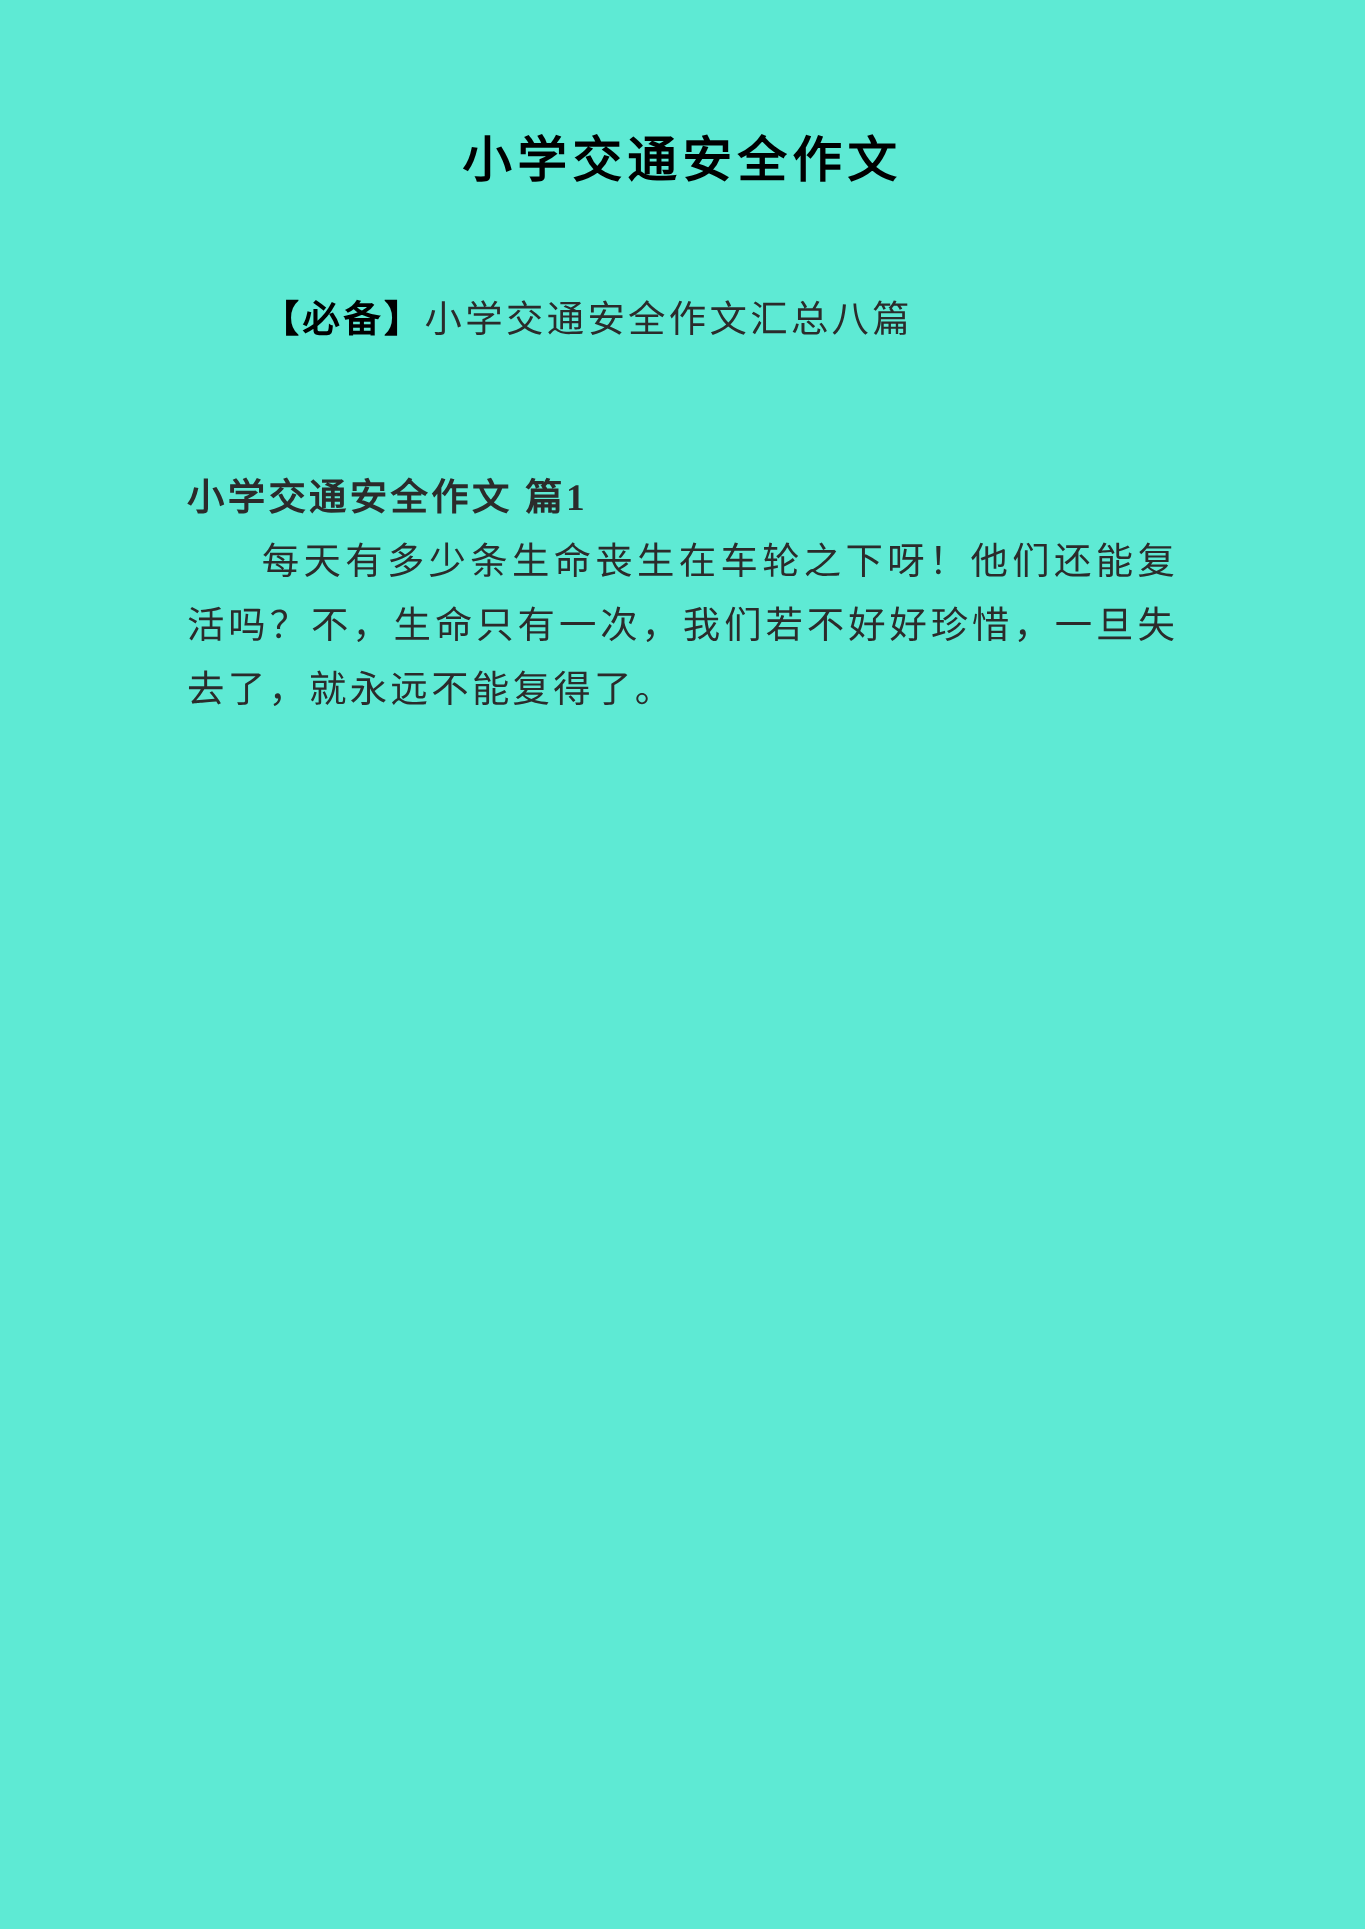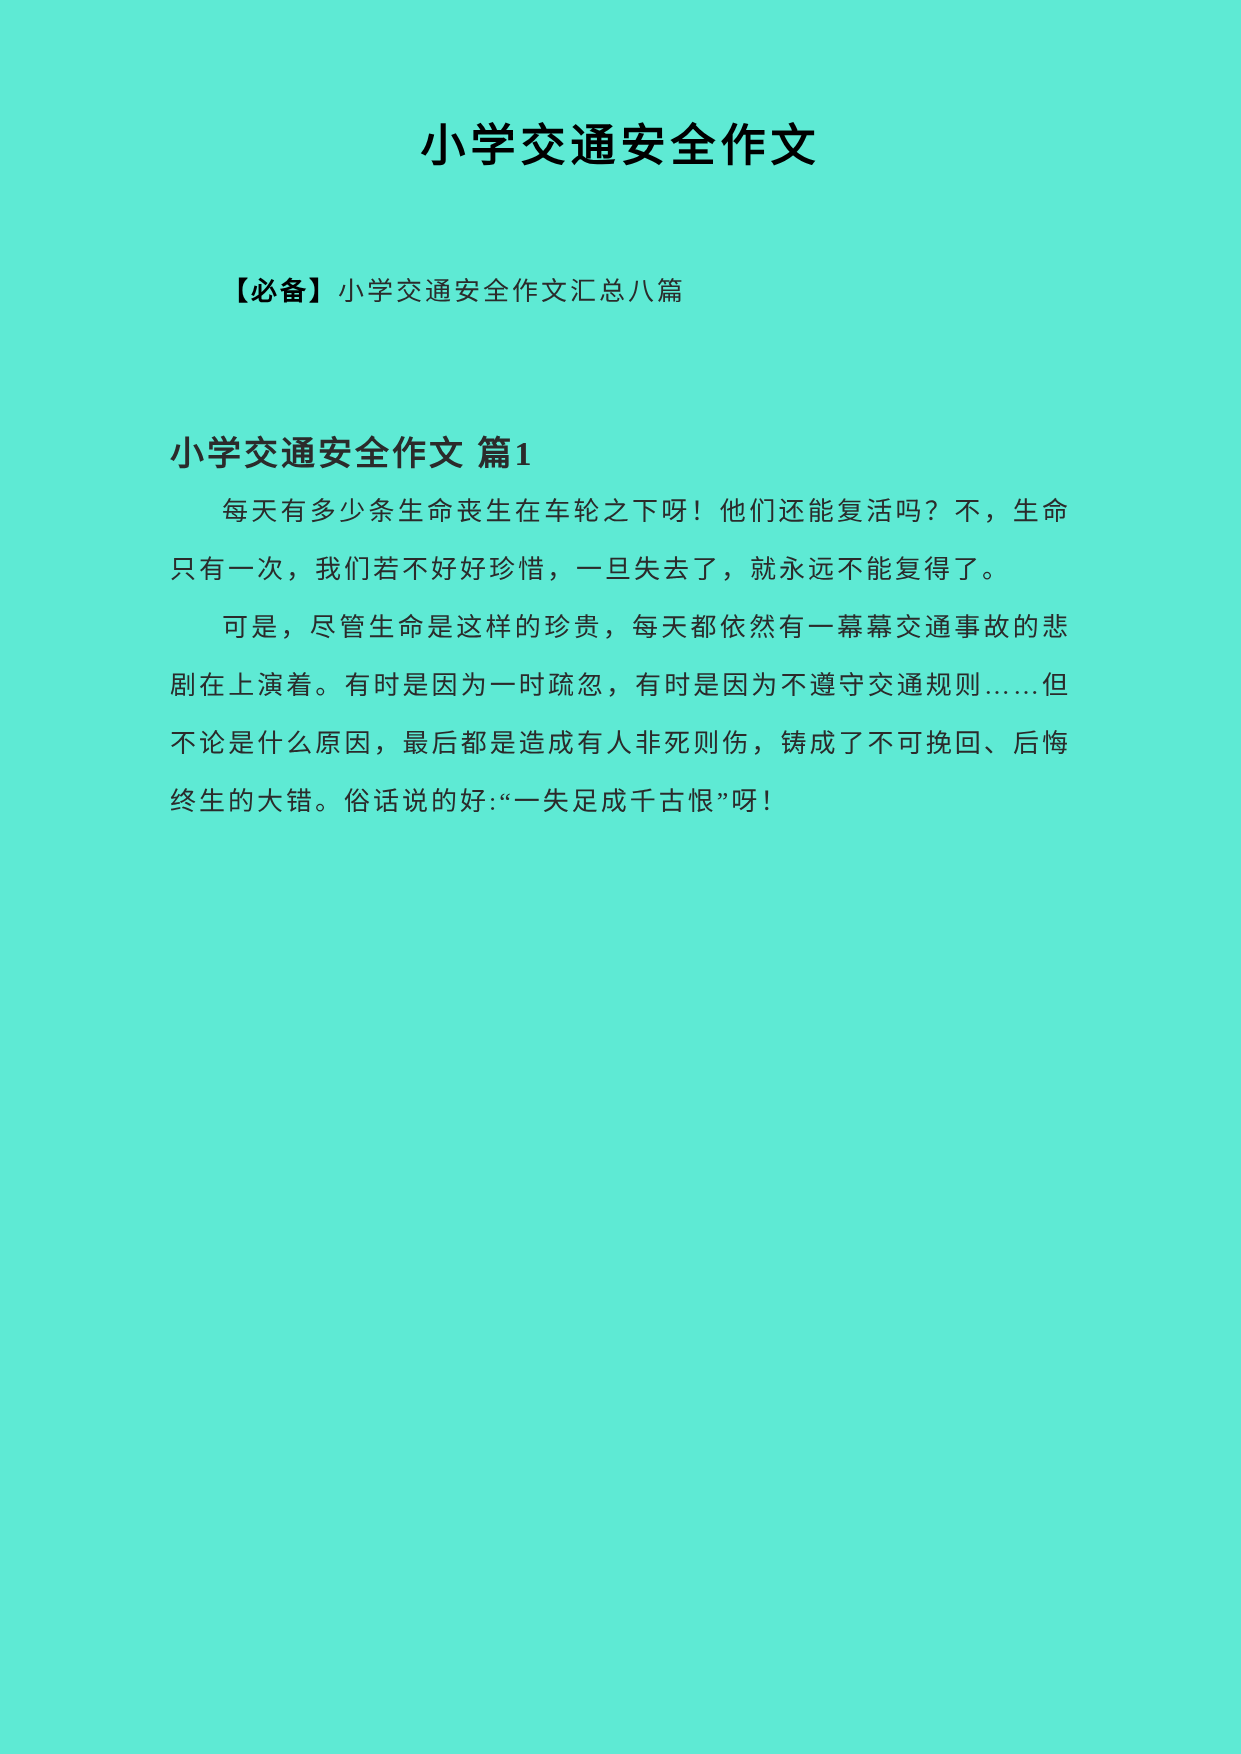--- a/index.html
+++ b/index.html
@@ -23,21 +23,21 @@
     margin: 0 0 86px 0;
     text-align: center;
     font-size: 45px;
     line-height: 60px;
     font-weight: 700;
     letter-spacing: 5px;
     color: #000000;
   }
   .body-par {
     margin: 0;
-    font-size: 26px;
+    font-size: 34px;
     line-height: 58px;
     letter-spacing: 3px;
     font-weight: 400;
     text-align: justify;
     text-indent: 2em;
     color: #2b2b2b;
   }
   .tag-bold {
     font-weight: 700;
     font-family: "Liberation Sans", "DejaVu Sans", sans-serif;
@@ -59,15 +59,14 @@
 <div class="page">
   <h1 class="doc-title">小学交通安全作文</h1>
 
   <p class="body-par"><span class="tag-bold">【必备】</span><span>小学交通安全作文汇总八篇</span></p>
 
 
   <h2 class="section-heading">小学交通安全作文 篇1</h2>
 
   <div>
       <p class="body-par">每天有多少条生命丧生在车轮之下呀！他们还能复活吗？不，生命只有一次，我们若不好好珍惜，一旦失去了，就永远不能复得了。</p>
-      <p class="body-par">可是，尽管生命是这样的珍贵，每天都依然有一幕幕交通事故的悲剧在上演着。有时是因为一时疏忽，有时是因为不遵守交通规则……但不论是什么原因，最后都是造成有人非死则伤，铸成了不可挽回、后悔终生的大错。俗话说的好:“一失足成千古恨”呀！</p>
     </div>
 </div>
 
 </body></html>

